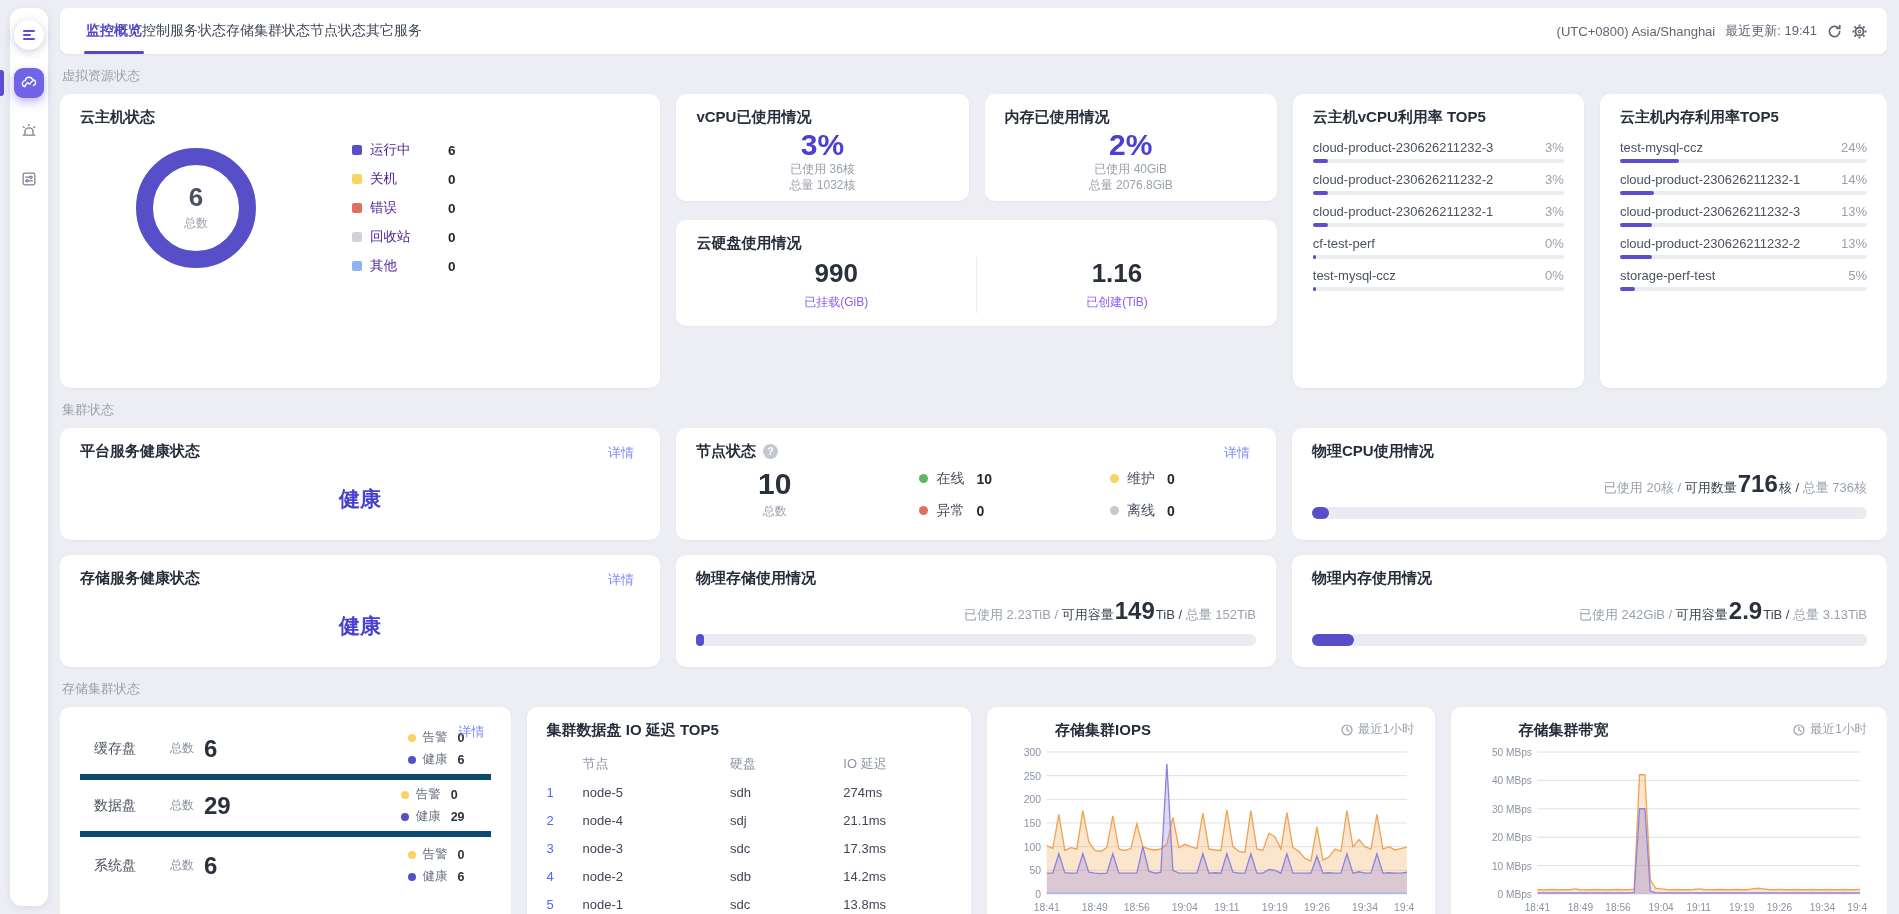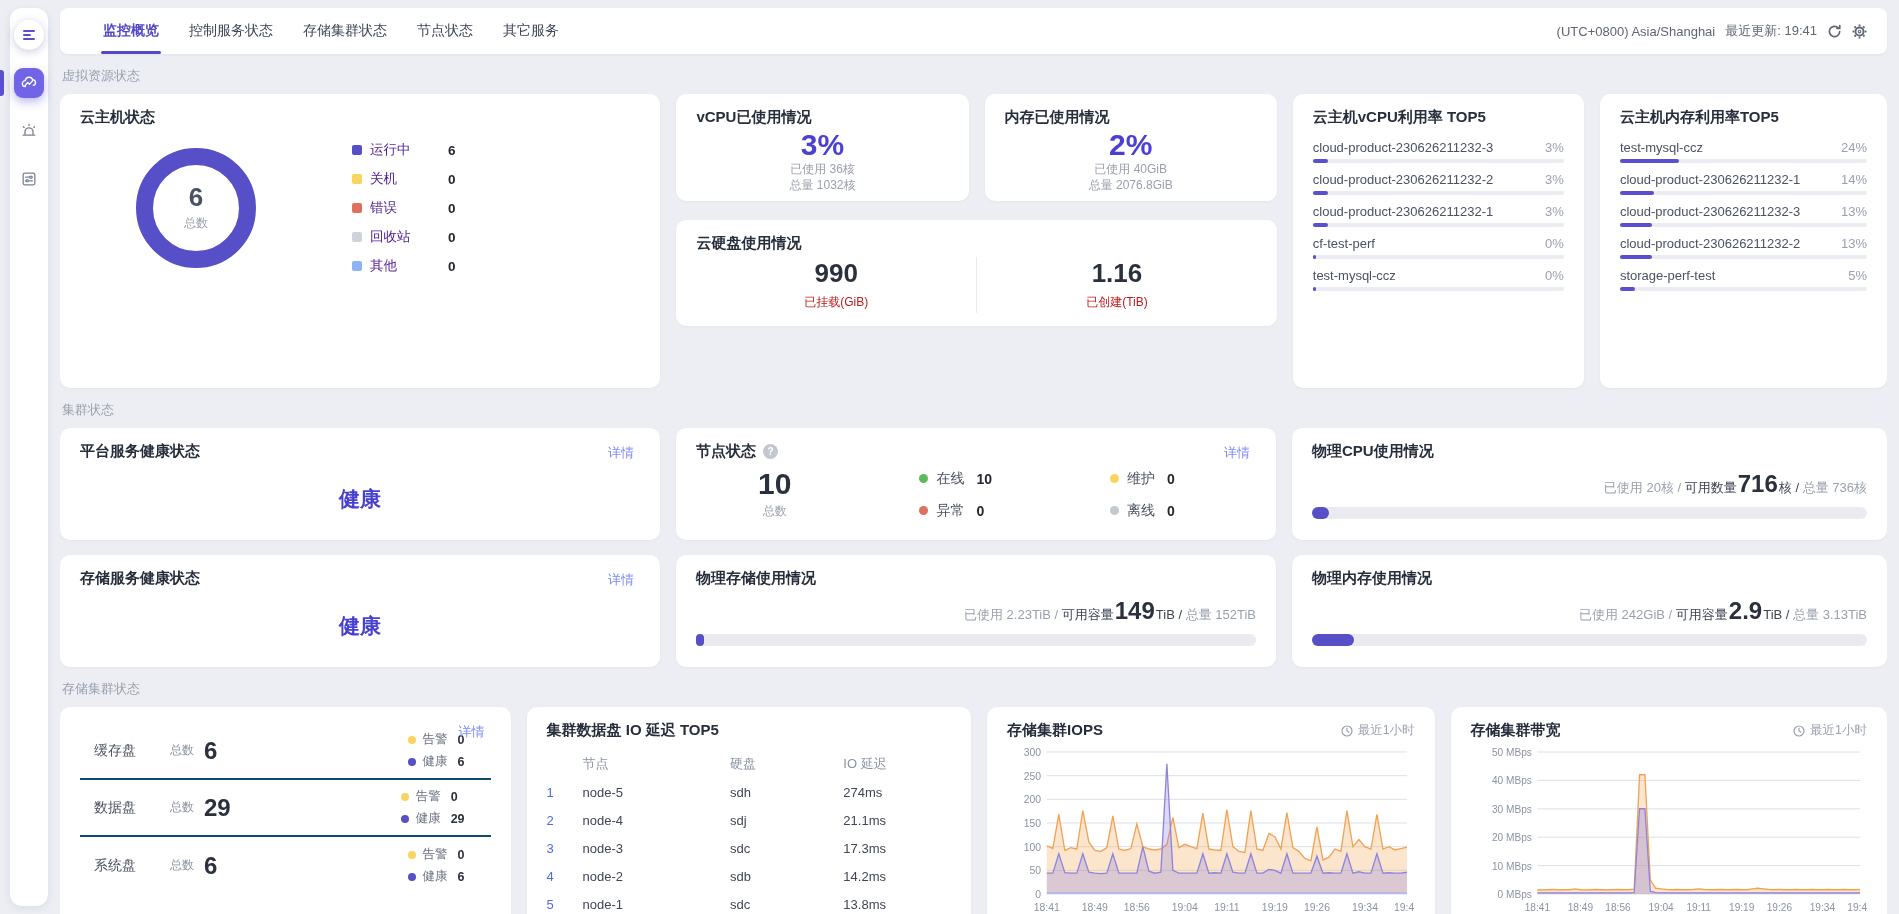--- a/index.html
+++ b/index.html
@@ -14,21 +14,21 @@
   .menu-icon{display:flex;flex-direction:column;gap:2px;align-items:flex-start;}
   .menu-icon i{display:block;height:2px;background:#5a4fcf;border-radius:1px;}
   .menu-icon i:nth-child(1){width:12px;}.menu-icon i:nth-child(2){width:8px;}.menu-icon i:nth-child(3){width:12px;}
   .nav-item{width:30px;height:30px;margin-top:18px;border:none;border-radius:9px;background:transparent;
     display:flex;align-items:center;justify-content:center;cursor:pointer;color:#7a8190;}
   .nav-item.active{background:#7164e6;color:#fff;box-shadow:0 4px 10px rgba(113,100,230,.45);}
   
   .main{flex:1;min-width:0;padding:8px 12px 0 12px;display:flex;flex-direction:column;}
   .topbar{background:#fff;border-radius:8px;height:46px;display:flex;align-items:center;justify-content:space-between;
     padding:0 20px 0 26px;box-shadow:0 1px 3px rgba(25,30,60,.05);}
-  .tabs{display:flex;gap:30px;height:100%;margin-left:17px;}
+  .tabs{display:flex;height:100%;}
   .tab{border:none;background:none;font-size:14px;color:#3d4554;cursor:pointer;padding:0;position:relative;height:100%;font-family:inherit;}
   .tab.active{color:#5348c7;font-weight:bold;}
   .tab.active::after{content:"";position:absolute;left:-2px;right:-2px;bottom:0;height:3px;border-radius:2px;background:#5348c7;}
   .top-right{display:flex;align-items:center;gap:10px;font-size:13px;color:#5f6672;}
   .icon-btn{border:none;background:none;padding:0;cursor:pointer;display:flex;align-items:center;color:#5f6672;}
   
   .content{flex:1;overflow:hidden;}
   .section-label{font-size:13px;color:#9aa1ac;margin:13px 2px 9px 2px;}
   .row{display:grid;gap:16px;}
   .row1{grid-template-columns:596fr 596fr 289fr 285fr;height:294px;}
@@ -51,21 +51,21 @@
   .hl-row .hl-val{color:#23282f;font-weight:bold;margin-left:16px;}
   
   .col2{display:flex;flex-direction:column;gap:19px;min-width:0;}
   .subrow{display:grid;grid-template-columns:1fr 1fr;gap:16px;height:107px;}
   .stat-card .pct{font-size:30px;font-weight:bold;color:#4c40d2;text-align:center;margin-top:1px;line-height:1.1;}
   .stat-card .cap{font-size:12px;color:#9aa1ad;text-align:center;line-height:16px;}
   .volume-card{height:106px;}
   .vol-body{display:flex;align-items:center;margin-top:4px;}
   .vol-half{flex:1;display:flex;flex-direction:column;align-items:center;}
   .vol-val{font-size:26px;font-weight:bold;color:#2b313c;line-height:1.1;}
-  .vol-lbl{font-size:12px;color:#b91c1c;margin-top:6px;}
+  .vol-lbl{font-size:12px;color:#8b5cf6;margin-top:6px;}
   .vol-div{width:1px;height:56px;background:#e8eaef;}
   
   .t5-list{margin-top:13px;display:flex;flex-direction:column;gap:9px;}
   .t5 .t5head{display:flex;justify-content:space-between;font-size:13px;color:#4a5160;}
   .t5 .t5pct{color:#9aa1ad;}
   .t5 .t5track{margin-top:4px;height:4px;border-radius:2px;background:#ebedf2;}
   .t5 .t5fill{height:4px;border-radius:2px;background:#5b4fd0;}
   
   .health-status{text-align:center;font-size:21px;font-weight:bold;color:#463fd0;margin-top:24px;}
   
@@ -82,38 +82,38 @@
   .nl-item .nl-lbl{color:#4a5160;margin:0 12px 0 8px;}
   .nl-item .nl-val{color:#23282f;font-weight:bold;}
   
   .phys-info{margin-top:9px;text-align:right;font-size:13px;color:#9aa1ad;white-space:nowrap;}
   .phys-info .strong{color:#3c4352;}
   .phys-info .big{font-size:24px;font-weight:bold;color:#2b313c;padding:0 1px;}
   .bar-track{margin-top:9px;height:12px;border-radius:6px;background:#e9ebf1;}
   .bar-fill{height:12px;border-radius:6px;background:#564fc8;min-width:8px;}
   
   .disk-rows{margin-top:2px;}
-  .disk-row{display:flex;align-items:center;height:57px;border-bottom:2px solid #0c4a6e;}
+  .disk-row{display:flex;align-items:center;height:57px;border-bottom:6px solid #0c4a6e;}
   .disk-row:last-child{border-bottom:none;}
   .disk-lbl{font-size:14px;color:#4a5160;margin-left:14px;width:76px;}
   .disk-total-lbl{font-size:12px;color:#8b93a2;margin-right:10px;}
   .disk-total{font-size:24px;font-weight:bold;color:#2b313c;min-width:30px;}
   .disk-legend{margin-left:auto;margin-right:26px;display:flex;flex-direction:column;gap:5px;}
   .dl-line{display:flex;align-items:center;font-size:12.5px;}
   .dl-line .dot{width:8px;height:8px;border-radius:50%;flex:none;}
   .dl-line .dl-lbl{color:#6a7180;margin:0 10px 0 7px;}
   .dl-line .dl-val{color:#2b313c;font-weight:bold;}
   
   .io-table{margin-top:10px;}
   .io-head,.io-row{display:grid;grid-template-columns:36px 1.3fr 1fr .95fr;align-items:center;}
   .io-head{font-size:13px;color:#8b93a2;height:28px;}
   .io-row{font-size:13px;color:#3f4656;height:28px;}
   .io-row .idx{color:#4c6af0;}
   
-  .chart-head{display:flex;justify-content:space-between;align-items:center;}
+  .chart-head{display:flex;justify-content:space-between;align-items:flex-start;margin-left:48px;}
   .badge{display:flex;align-items:center;gap:5px;font-size:12.5px;color:#9aa1ad;}
   .chart-box{height:172px;margin-top:4px;}
   .chart-box svg{width:100%;height:100%;display:block;}
 </style>
 </head>
 <body>
 
 <div class="app">
   <div class="side-indicator"></div>
 

